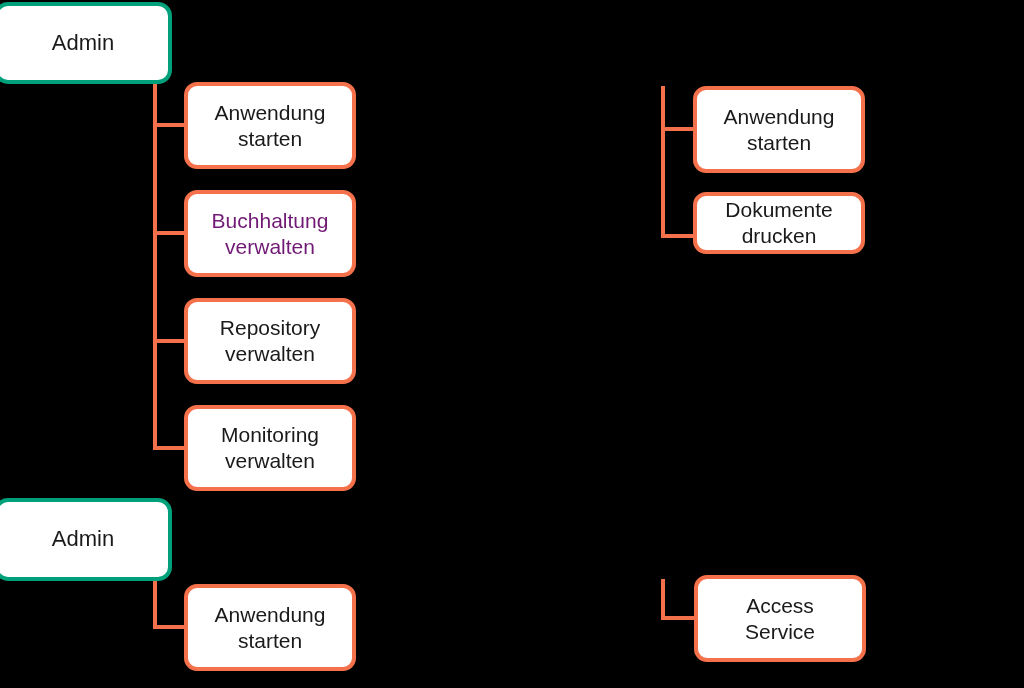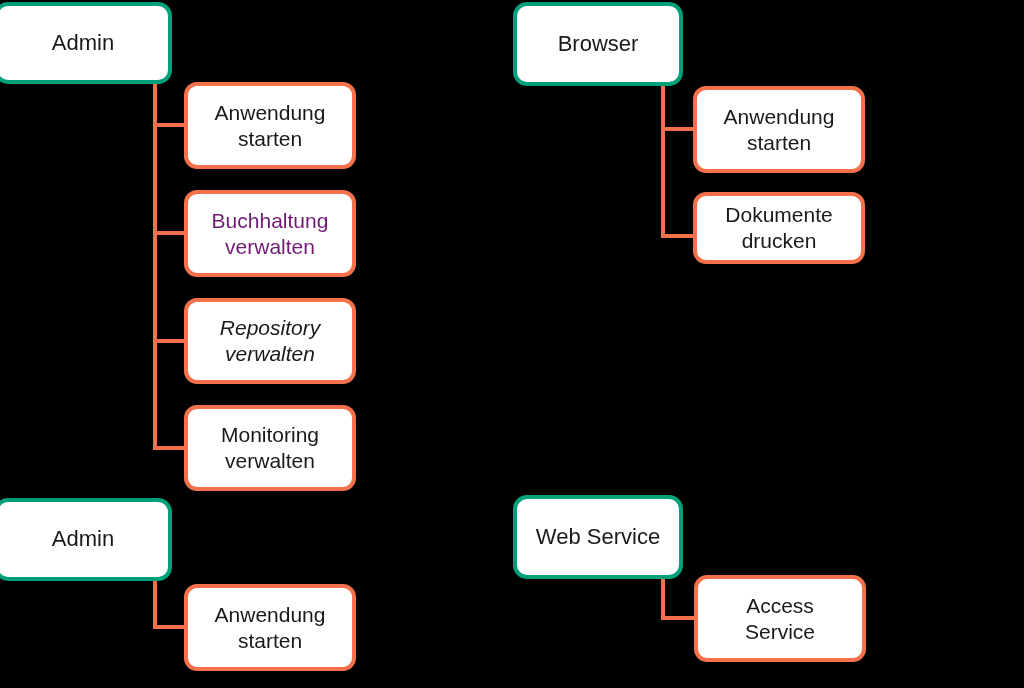--- a/index.html
+++ b/index.html
@@ -70,53 +70,47 @@
       <span class="label">Admin</span>
     </div>
     <div class="node task" style="left: 184px; top: 82px; width: 172px; height: 87px; border-color: rgb(244, 113, 75); background: rgb(255, 255, 255); color: rgb(26, 26, 26);">
       <span class="label">Anwendung
 starten</span>
     </div>
     <div class="node task" style="left: 184px; top: 190px; width: 172px; height: 87px; border-color: rgb(244, 113, 75); background: rgb(255, 255, 255); color: #701a75;">
       <span class="label">Buchhaltung
 verwalten</span>
     </div>
-    <div class="node task" style="left: 184px; top: 298px; width: 172px; height: 86px; border-color: rgb(244, 113, 75); background: rgb(255, 255, 255); color: rgb(26, 26, 26); font-style: italic;">
+    <div class="node task" style="left: 184px; top: 298px; width: 172px; height: 86px; border-color: rgb(244, 113, 75); background: rgb(255, 255, 255); color: rgb(26, 26, 26);">
       <span class="label">Repository
 verwalten</span>
     </div>
     <div class="node task" style="left: 184px; top: 405px; width: 172px; height: 86px; border-color: rgb(244, 113, 75); background: rgb(255, 255, 255); color: rgb(26, 26, 26);">
       <span class="label">Monitoring
 verwalten</span>
     </div>
     <div class="conn-v" style="left: 153px; top: 581px; height: 46px; background: rgb(244, 113, 75);"></div>
     <div class="conn-h" style="left: 153px; top: 625px; width: 35px; background: rgb(244, 113, 75);"></div>
     <div class="node actor" style="left: -6px; top: 498px; width: 178px; height: 83px; border-color: rgb(0, 160, 122); background: rgb(255, 255, 255); color: rgb(26, 26, 26);">
       <span class="label">Admin</span>
     </div>
     <div class="node task" style="left: 184px; top: 584px; width: 172px; height: 87px; border-color: rgb(244, 113, 75); background: rgb(255, 255, 255); color: rgb(26, 26, 26);">
       <span class="label">Anwendung
 starten</span>
     </div>
     <div class="conn-v" style="left: 661px; top: 86px; height: 152px; background: rgb(244, 113, 75);"></div>
     <div class="conn-h" style="left: 661px; top: 127px; width: 36px; background: rgb(244, 113, 75);"></div>
     <div class="conn-h" style="left: 661px; top: 234px; width: 36px; background: rgb(244, 113, 75);"></div>
-    <div class="node actor" style="left: 513px; top: 2px; width: 170px; height: 84px; border-color: rgb(0, 160, 122); background: rgb(255, 255, 255); color: rgb(26, 26, 26);">
-      <span class="label">Browser</span>
-    </div>
     <div class="node task" style="left: 693px; top: 86px; width: 172px; height: 87px; border-color: rgb(244, 113, 75); background: rgb(255, 255, 255); color: rgb(26, 26, 26);">
       <span class="label">Anwendung
 starten</span>
     </div>
-    <div class="node task" style="left: 693px; top: 192px; width: 172px; height: 72px; border-color: rgb(244, 113, 75); background: rgb(255, 255, 255); color: rgb(26, 26, 26);">
+    <div class="node task" style="left: 693px; top: 192px; width: 172px; height: 62px; border-color: rgb(244, 113, 75); background: rgb(255, 255, 255); color: rgb(26, 26, 26);">
       <span class="label">Dokumente
 drucken</span>
     </div>
     <div class="conn-v" style="left: 661px; top: 579px; height: 39px; background: rgb(244, 113, 75);"></div>
     <div class="conn-h" style="left: 661px; top: 616px; width: 37px; background: rgb(244, 113, 75);"></div>
-    <div class="node actor" style="left: 513px; top: 495px; width: 170px; height: 84px; border-color: rgb(0, 160, 122); background: rgb(255, 255, 255); color: rgb(26, 26, 26);">
-      <span class="label">Web Service</span>
-    </div>
     <div class="node task" style="left: 694px; top: 575px; width: 172px; height: 87px; border-color: rgb(244, 113, 75); background: rgb(255, 255, 255); color: rgb(26, 26, 26);">
       <span class="label">Access
 Service</span>
     </div>
   </div>
 
 </body></html>

